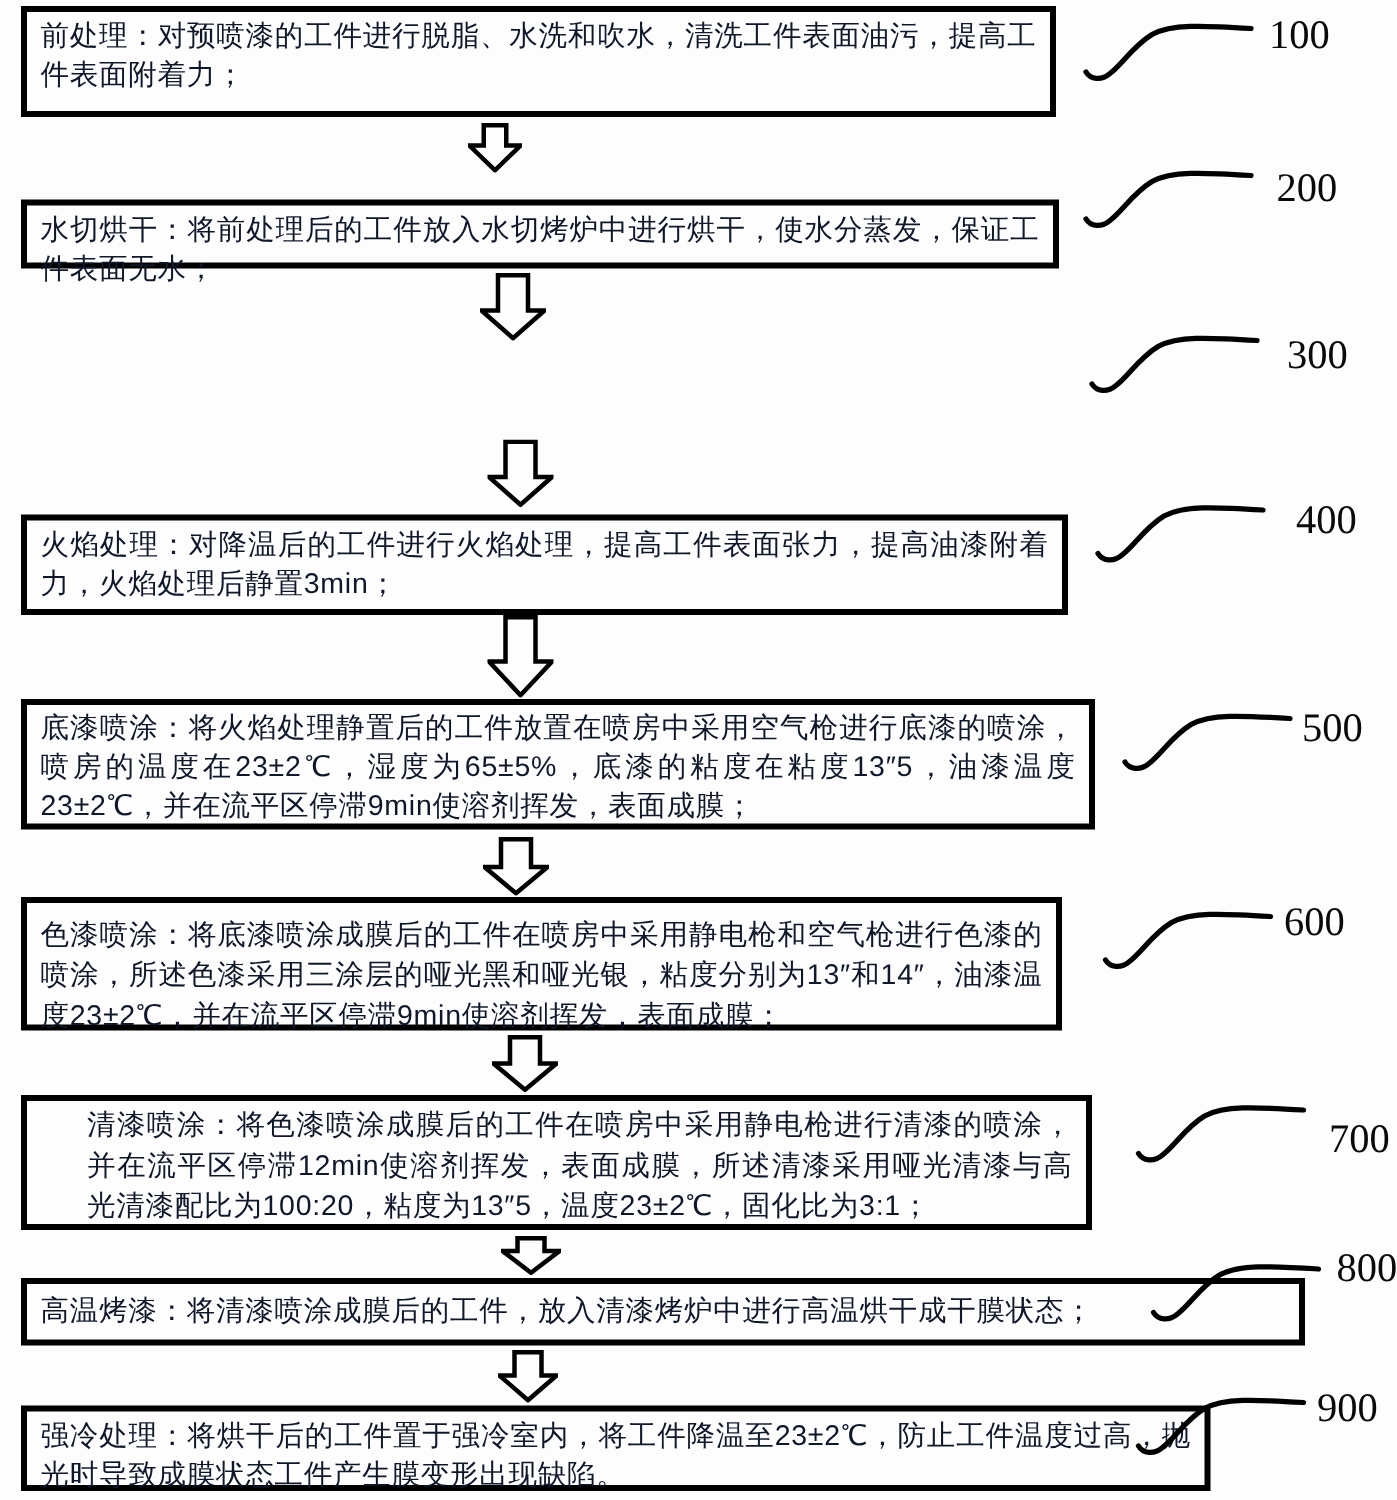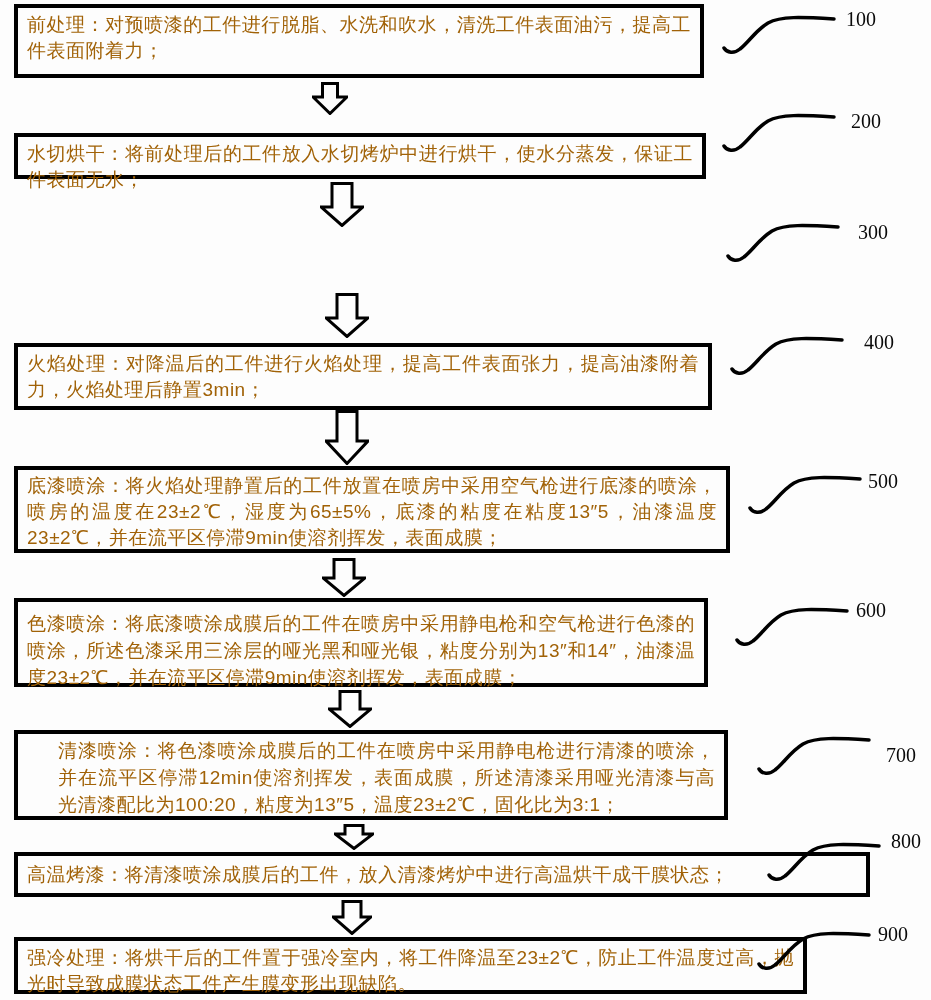--- a/index.html
+++ b/index.html
@@ -16,21 +16,21 @@
     position:absolute;
     left:14px;
     border:4px solid #000;
     background:#fdfdfd;
     box-sizing:border-box;
     font-size:19px;
     line-height:26px;
     padding:4px 9px;
     text-align:justify;
     letter-spacing:0.5px;
-    color:#a16207;
+    color:#0f172a;
   }
   .step.center{display:flex;align-items:center;}
   #box1{top:4px;   width:690px;height:74px;}
   #box2{top:133px; width:692px;height:46px;}
   #box3{top:228px; width:686px;height:58px;}
   #box4{top:343px; width:698px;height:67px;}
   #box5{top:466px; width:716px;height:87px;line-height:26px;padding-top:3px;}
   #box6{top:598px; width:694px;height:89px;line-height:27px;padding-top:8px;}
   #box7{top:730px; width:714px;height:90px;line-height:27px;padding-top:3px;padding-left:40px;}
   #box8{top:852px; width:856px;height:45px;}
@@ -50,21 +50,21 @@
   #cur3{left:725px;top:221px;}
   #cur4{left:729px;top:334px;}
   #cur5{left:747px;top:473px;}
   #cur6{left:734px;top:605px;}
   #cur7{left:756px;top:734px;}
   #cur8{left:766px;top:840px;}
   #cur9{left:756px;top:929px;}
   .refnum{
     position:absolute;
     font-family:"Liberation Serif",serif;
-    font-size:20px;
+    font-size:27px;
     color:#0a0a0a;
     white-space:nowrap;
   }
   #ref1{left:846px;top:8px;}
   #ref2{left:851px;top:110px;}
   #ref3{left:858px;top:221px;}
   #ref4{left:864px;top:331px;}
   #ref5{left:868px;top:470px;}
   #ref6{left:856px;top:599px;}
   #ref7{left:886px;top:728px;margin-top:16px;}

